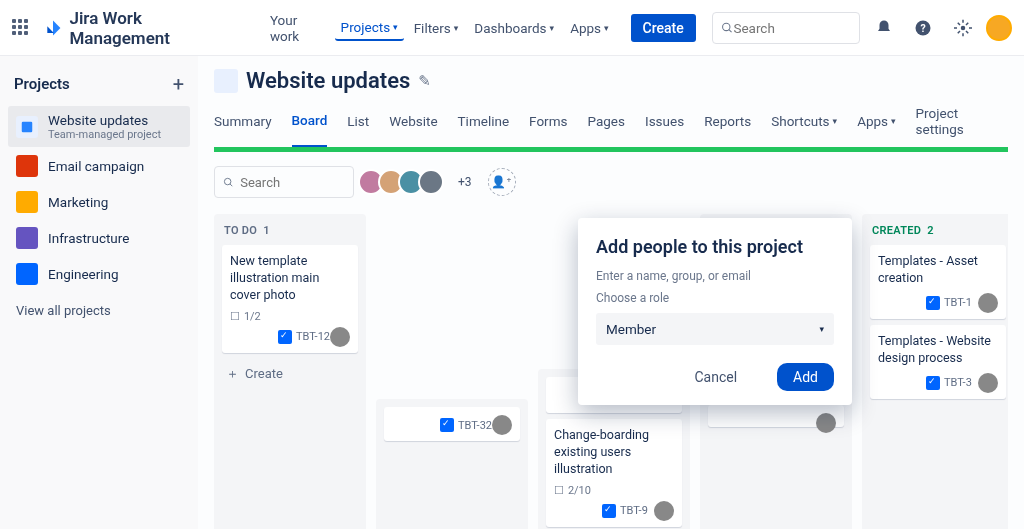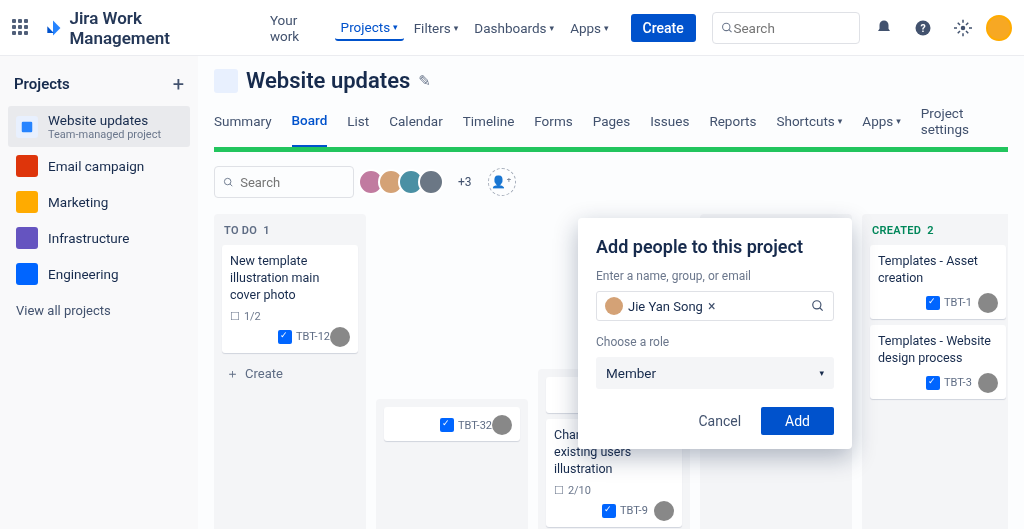--- a/index.html
+++ b/index.html
@@ -73,21 +73,21 @@
 .modal h2 { font-size:18px; font-weight:600; color:#172b4d; margin-bottom:12px;}
 .modal-lbl { font-size:12px; color:#6b778c; margin-bottom:8px;}
 .name-inp { border:1px solid #dfe1e6; border-radius:3px; padding:5px 8px; display:flex; align-items:center; gap:6px; margin-bottom:14px;}
 .chip { display:flex; align-items:center; gap:5px; font-size:13px; color:#172b4d;}
 .chip-av { width:18px; height:18px; border-radius:50%; background:#d4a276;}
 .chip-x { font-size:14px; cursor:pointer; color:#42526e;}
 .name-inp .srch { margin-left:auto; color:#42526e; font-size:13px;}
 .role-sel { background:#f4f5f7; border-radius:3px; padding:8px 10px; display:flex; align-items:center; justify-content:space-between; font-size:13.5px; color:#172b4d; cursor:pointer;}
 .modal-actions { display:flex; justify-content:flex-end; gap:10px; margin-top:18px;}
 .btn-txt { background:none; border:none; font-size:14px; color:#42526e; cursor:pointer; padding:6px 10px;}
-.btn-primary { background:#0052cc; color:#fff; border:none; font-size:14px; border-radius:2px; padding:6px 24px; cursor:pointer; }
+.btn-primary { background:#0052cc; color:#fff; border:none; font-size:14px; border-radius:10px; padding:6px 16px; cursor:pointer;margin-left:20px; }
 
 svg{display:block;}
 </style>
 </head>
 <body>
 
 <div class="topbar">
   <div class="app-sw">
       <span></span>
       <span></span>
@@ -194,21 +194,21 @@
   <div class="content">
     <div class="pg-title">
       <div class="pg-ico"></div>
       <h1>Website updates</h1>
       <span class="pg-edit">✎</span>
     </div>
     <div class="tabs">
       <div class="tab">Summary</div>
       <div class="tab sel">Board</div>
       <div class="tab">List</div>
-      <div class="tab">Calendar</div>
+      <div class="tab">Website</div>
       <div class="tab">Timeline</div>
       <div class="tab">Forms</div>
       <div class="tab">Pages</div>
       <div class="tab">Issues</div>
       <div class="tab">Reports</div>
       <div class="tab">
           <span>Shortcuts</span>
           <span class="chev">▾</span>
         </div>
       <div class="tab">
@@ -342,33 +342,20 @@
               </div>
               <div class="asgn"></div>
             </div>
         </div>
       </div>
     </div>
 
     <div class="modal">
       <h2>Add people to this project</h2>
       <div class="modal-lbl">Enter a name, group, or email</div>
-      <div class="name-inp">
-        <div class="chip">
-          <div class="chip-av"></div>
-          <span>Jie Yan Song</span>
-          <span class="chip-x">×</span>
-        </div>
-        <span class="srch">
-          <svg width="14" height="14" viewBox="0 0 24 24" fill="none" stroke="#42526e" stroke-width="2">
-              <circle cx="10" cy="10" r="7"></circle>
-              <line x1="20" y1="20" x2="15" y2="15"></line>
-            </svg>
-        </span>
-      </div>
       <div class="modal-lbl">Choose a role</div>
       <div class="role-sel">
         <span>Member</span>
         <span class="chev">▾</span>
       </div>
       <div class="modal-actions">
         <button class="btn-txt">Cancel</button>
         <button class="btn-primary">Add</button>
       </div>
     </div>

